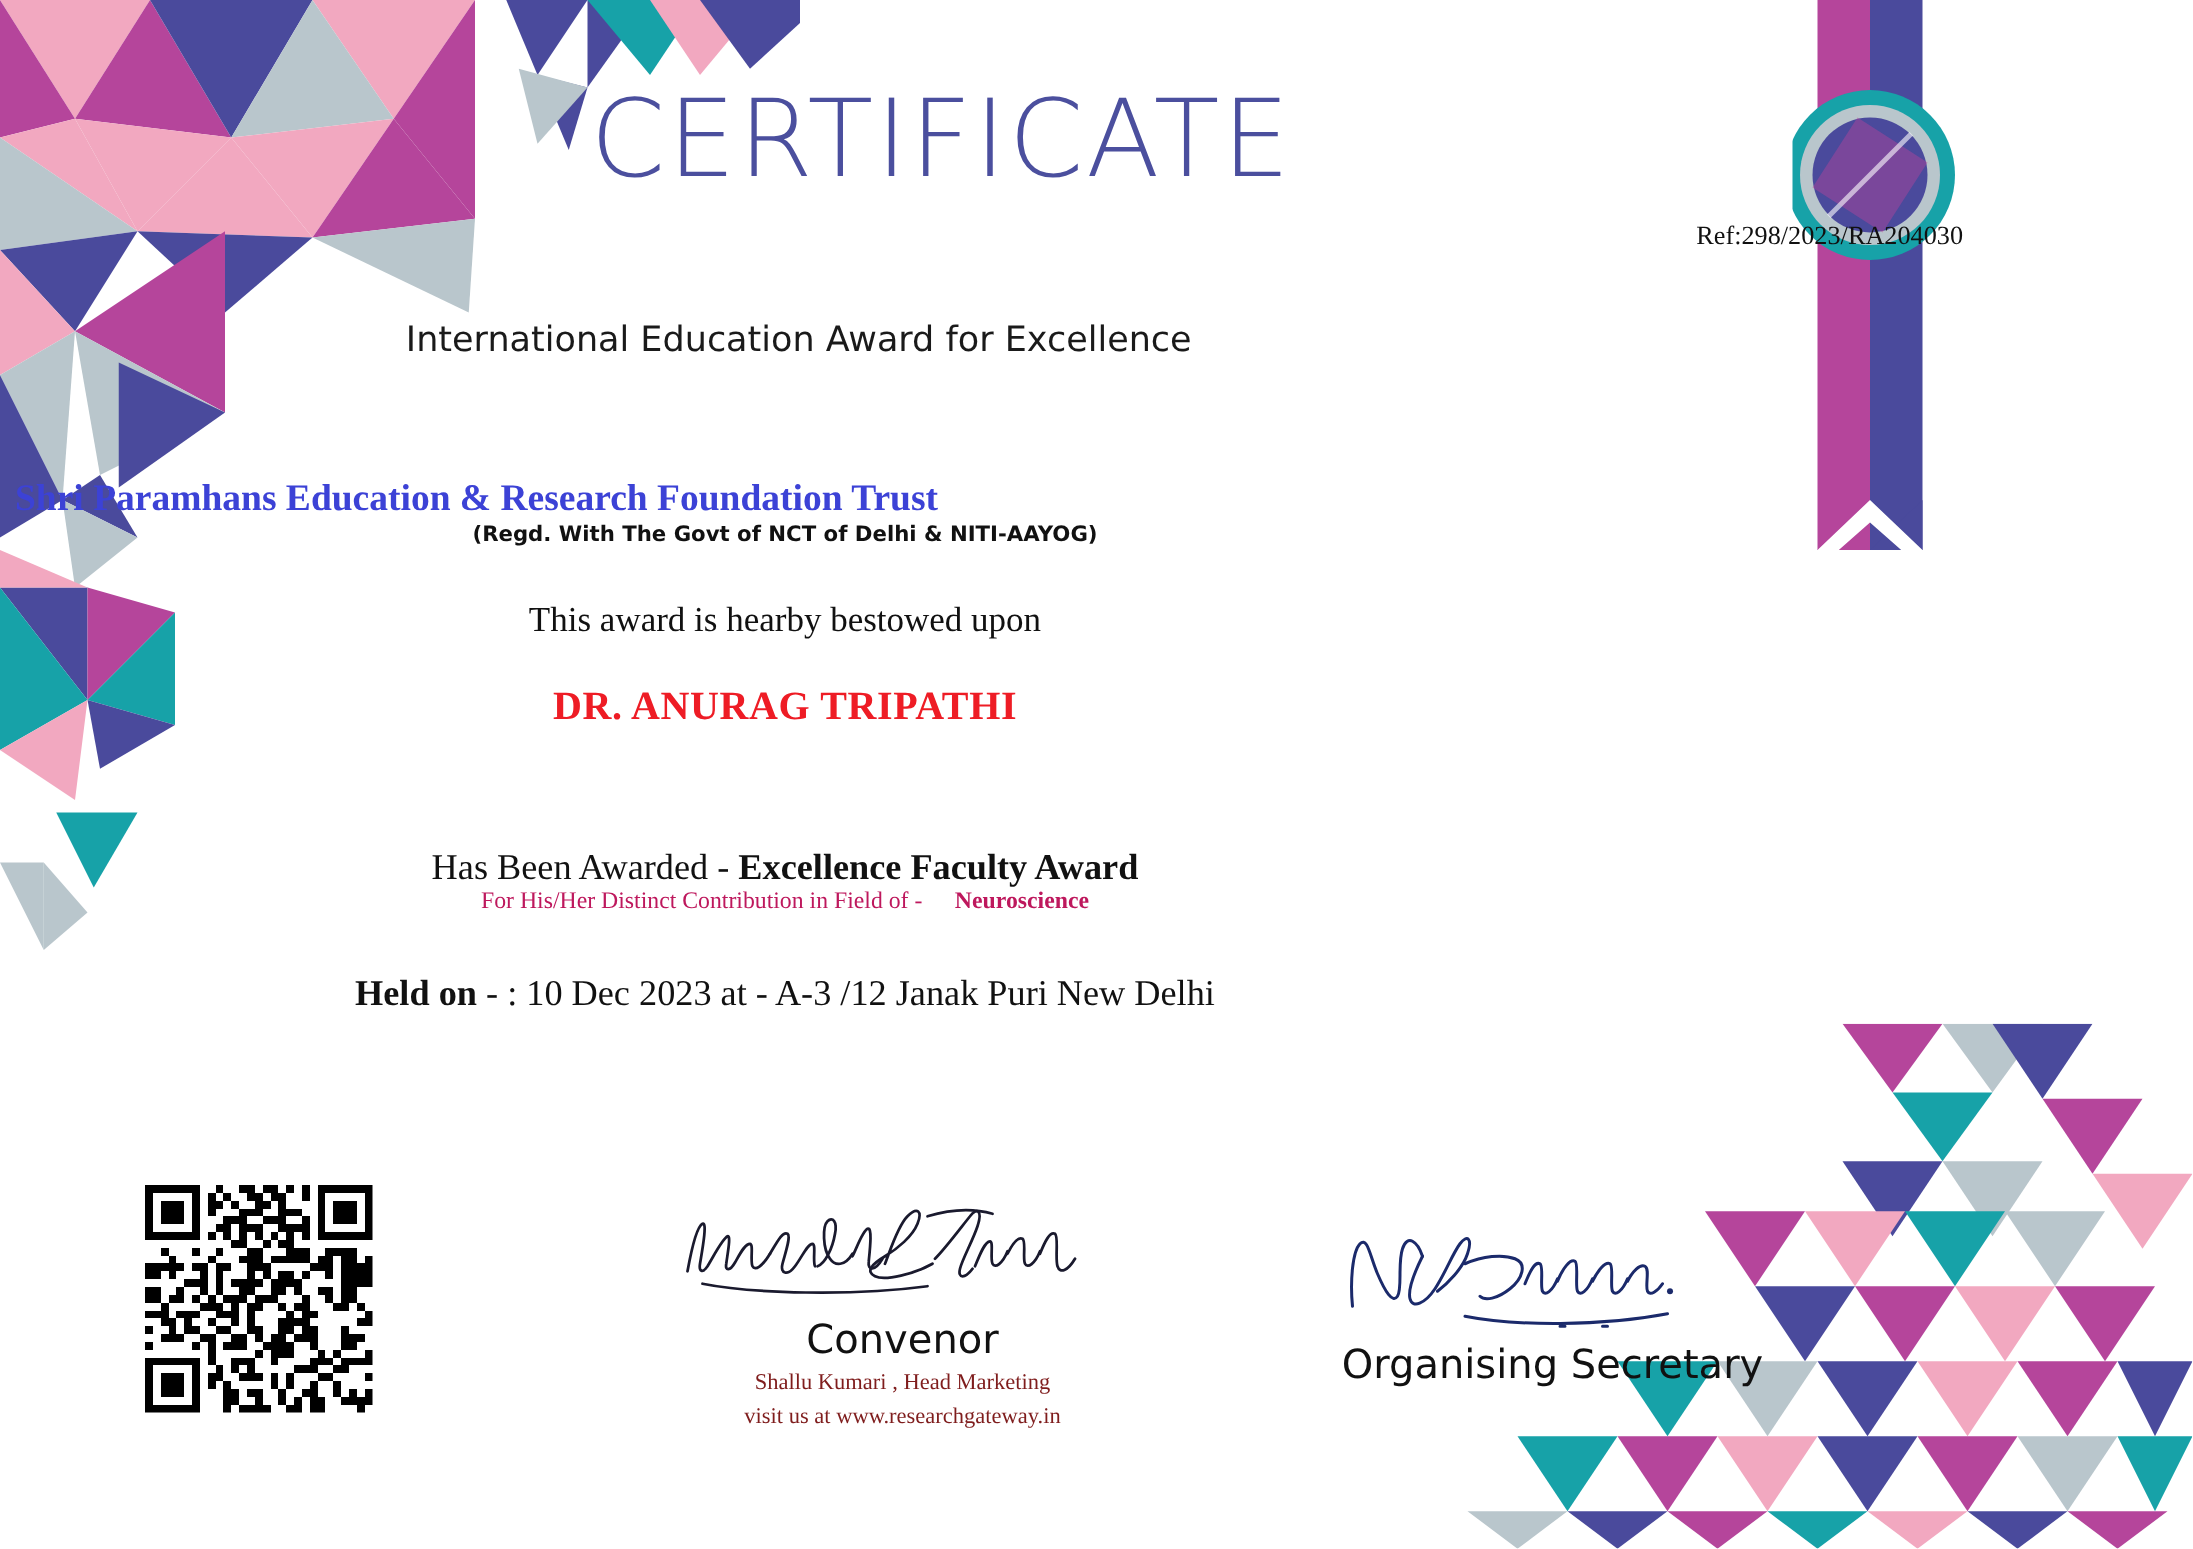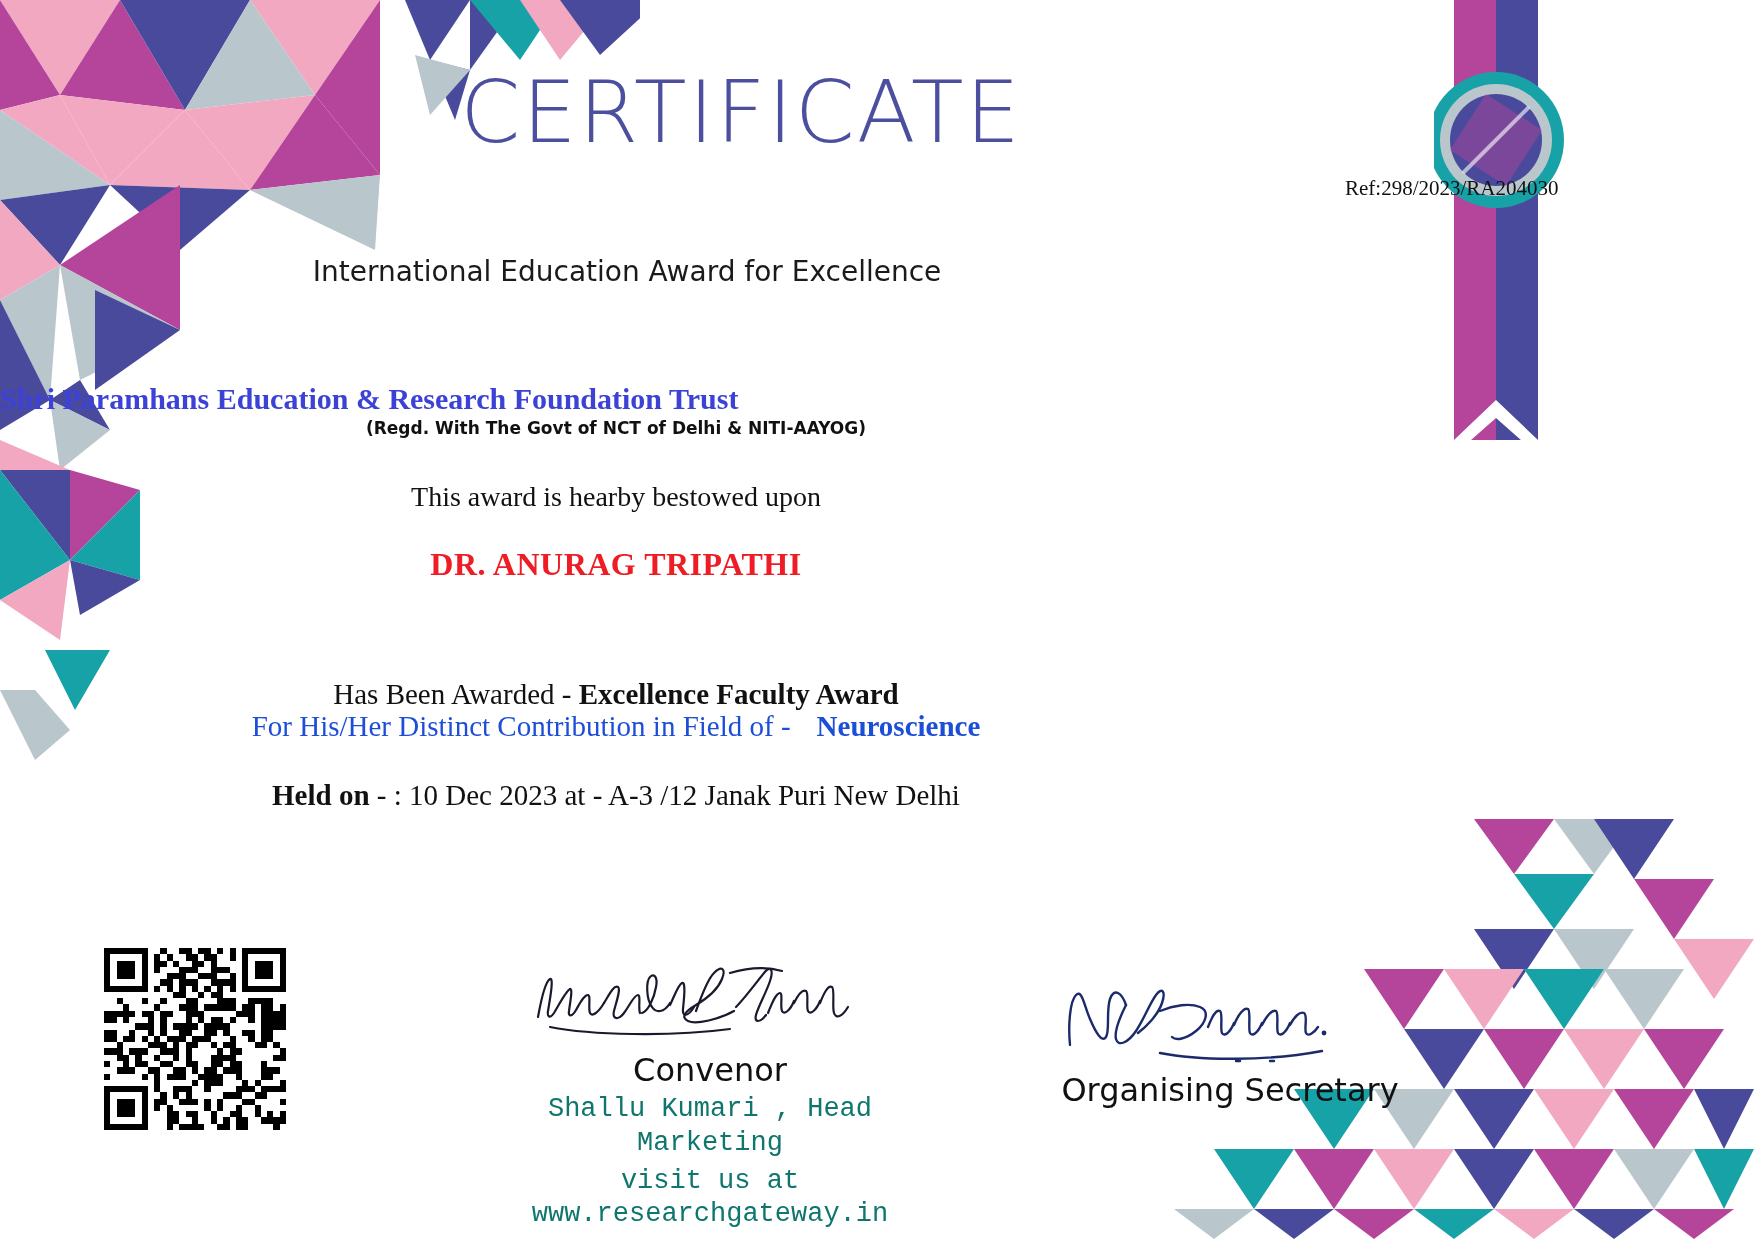--- a/index.html
+++ b/index.html
@@ -30,21 +30,21 @@
     width: 640px; height: 420px;
   }
   #deco-ribbon {
     right: 210px; top: 0;
     width: 110px; height: 450px;
   }
 
   
   .sheet {
     position: absolute;
-    left: 0; top: 0;
+    left: 12px; top: 0;
     width: 1482px; height: 1239px;
   }
   .title {
     position: absolute;
     top: 62px;
     left: 0; right: 0;
     text-align: center;
     font-family: "DejaVu Sans", sans-serif;
     font-weight: 300;
     font-size: 86px;
@@ -122,22 +122,22 @@
     font-size: 29px;
     color: #111;
     margin-top: 48px;
   }
   .awarded-row b { font-weight: bold; }
   .field-row {
     position: absolute;
     top: 710px;
     left: 0; right: 250px;
     text-align: center;
-    font-size: 29px;
-    color: #1d4ed8;
+    font-size: 19px;
+    color: #be185d;
   }
   .field-row .fname {
     font-weight: bold;
     padding-left: 26px;
   }
   .held-row {
     position: absolute;
     top: 779px;
     left: 0; right: 250px;
     text-align: center;
@@ -164,23 +164,23 @@
   #sig-convenor { left: 520px; top: 955px; width: 380px; }
   #sig-secretary { left: 1040px; top: 975px; width: 380px; }
   .sig-img { height: 90px; }
   .sig-role {
     font-family: "DejaVu Sans", sans-serif;
     font-size: 32px;
     color: #111;
     margin-top: 2px;
   }
   .sig-sub {
-    font-family: Liberation Mono, monospace;
-    font-size: 27px;
-    color: #0f766e;
+    font-family: Liberation Serif, serif;
+    font-size: 18px;
+    color: #7f1d1d;
     line-height: 1.25;
     margin-top: 4px;
   }
 </style>
 </head>
 <body>
 
 <div class="deco" id="deco-top-left">
   <svg width="640" height="760" viewBox="0 0 640 760" xmlns="http://www.w3.org/2000/svg">
     <g>

